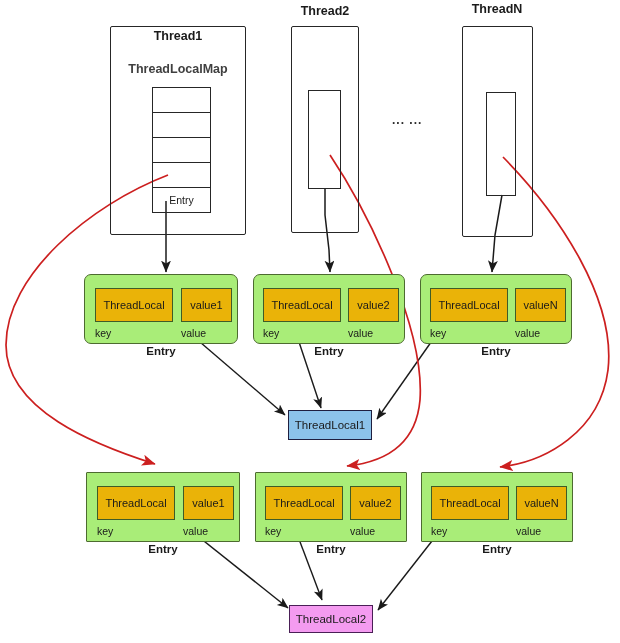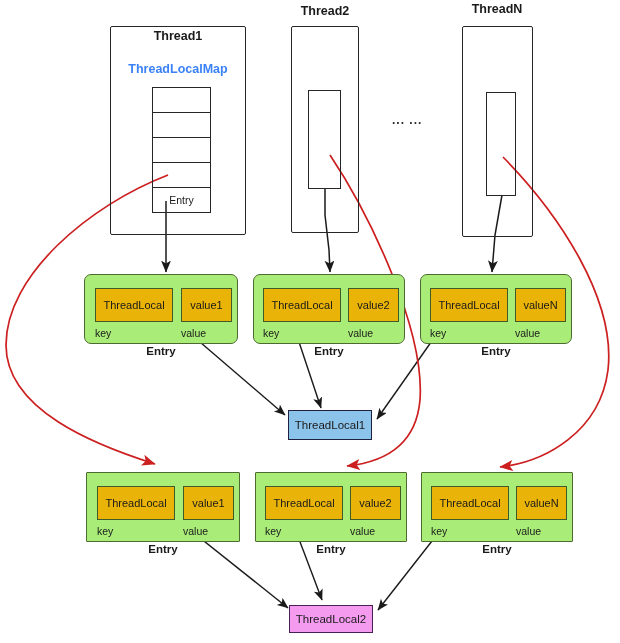--- a/index.html
+++ b/index.html
@@ -41,21 +41,21 @@
     background: transparent;
     border-radius: 2px;
     box-sizing: border-box;
   }
 
   
   .map-label {
     position: absolute;
     font-size: 12.5px;
     font-weight: bold;
-    color: #3b82f6;
+    color: #404040;
     white-space: nowrap;
     text-align: center;
   }
   .map-grid {
     position: absolute;
     border: 1.4px solid #262626;
     box-sizing: border-box;
     display: flex;
     flex-direction: column;
   }

